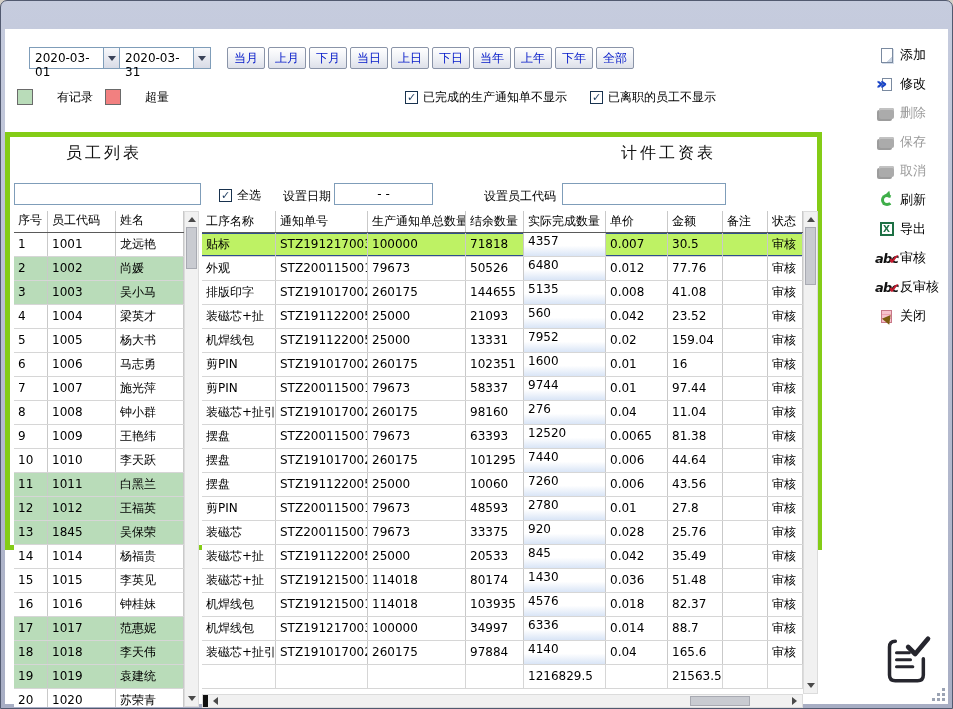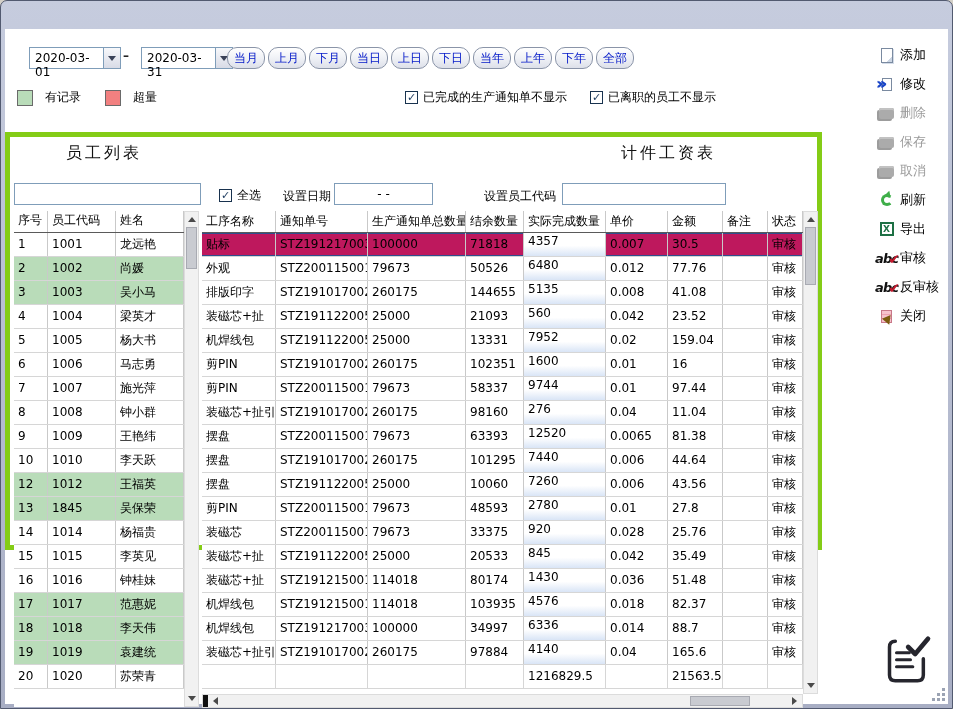--- a/index.html
+++ b/index.html
@@ -25,24 +25,24 @@
   .client{position:absolute;left:4px;right:4px;top:28px;bottom:4px;background:#fff;}
 
   
   .combo{position:absolute;height:22px;width:92px;border:1px solid #7f9db9;background:#fff;display:flex;}
   .combo-text{flex:1;padding:3px 0 0 5px;font-size:12px;color:#000;}
   .combo-btn{width:17px;border-left:1px solid #7f9db9;background:linear-gradient(180deg,#f7f8fb,#d8dbe6);display:flex;align-items:center;justify-content:center;cursor:pointer;}
   .arr-down{width:0;height:0;border:4px solid transparent;border-top:5px solid #3a4258;margin-top:4px;}
   .date-dash{position:absolute;left:118px;top:20px;font-weight:bold;color:#222;}
   .nav-buttons{position:absolute;left:222px;top:18px;display:flex;gap:3px;}
   .nav-btn{height:22px;padding:0 6px;font-size:12px;color:#0016c8;cursor:pointer;
-    background:linear-gradient(180deg,#ffffff,#eef0f5 55%,#dde0e9);border:1px solid #8a94a8;border-radius:10px;}
-
-  
-  .legend-item{position:absolute;top:60px;display:flex;align-items:center;gap:12px;}
+    background:linear-gradient(180deg,#ffffff,#eef0f5 55%,#dde0e9);border:1px solid #8a94a8;border-radius:2px;}
+
+  
+  .legend-item{position:absolute;top:60px;display:flex;gap:24px;}
   .swatch{width:16px;height:16px;border:1px solid #6a6a6a;}
   .cb{position:absolute;display:flex;align-items:center;gap:5px;cursor:pointer;}
   .cb-box{width:13px;height:13px;border:1px solid #18324e;background:#fff;display:flex;align-items:center;justify-content:center;flex:none;}
   .cb-mark{font-size:11px;font-weight:bold;color:#1c3a5e;line-height:1;}
   .cb-label{color:#000;}
 
   
   .panel{position:absolute;left:0;top:103px;width:817px;height:418px;border:5px solid #84cc16;background:#fff;}
   .panel-title{position:absolute;font-size:16px;letter-spacing:3px;color:#101010;white-space:nowrap;}
   .txt{position:absolute;height:22px;border:1px solid #7f9db9;background:#fff;font-family:inherit;font-size:12px;padding:0 4px;}
@@ -50,21 +50,21 @@
   
   .thead,.trow{display:grid;}
   .emp-grid{grid-template-columns:34px 68px 68px;}
   .wage-grid{grid-template-columns:74px 92px 98px 58px 82px 62px 55px 45px 35px;}
   .thead{position:absolute;height:22px;background:#fff;border-bottom:1px solid #5a5a5a;}
   .thead .cell{line-height:21px;}
   .tbody{position:absolute;overflow:hidden;background:#fff;}
   .trow{height:24px;border-bottom:1px solid #d6d6d6;background:#fff;cursor:default;}
   .cell{padding-left:4px;line-height:23px;border-right:1px solid #c9c9c9;overflow:hidden;white-space:nowrap;color:#000;}
   .trow.green{background:#b9dcb9;}
-  .trow.selected{background:#be185d;box-shadow:inset 0 1px 0 #2f4f8e, inset 0 -1px 0 #2f4f8e;}
+  .trow.selected{background:#bef264;box-shadow:inset 0 1px 0 #2f4f8e, inset 0 -1px 0 #2f4f8e;}
   .cell.qty{background:linear-gradient(180deg,#ffffff 55%,#d9e5f6);line-height:15px;padding-top:1px;}
   .trow.total .cell{border-right:1px solid #d6d6d6;}
 
   
   .vscroll{position:absolute;width:15px;background:#f1f1f1;border:1px solid #dcdcdc;}
   .hscroll{position:absolute;height:14px;background:#f1f1f1;border:1px solid #dcdcdc;}
   .vs-btn{position:absolute;left:0;right:0;height:14px;display:flex;align-items:center;justify-content:center;cursor:pointer;}
   .vs-btn.up{top:0;} .vs-btn.down{bottom:0;}
   .tri-up{width:0;height:0;border:4px solid transparent;border-bottom:5px solid #4a4a4a;margin-bottom:3px;}
   .tri-dn{width:0;height:0;border:4px solid transparent;border-top:5px solid #4a4a4a;margin-top:3px;}
@@ -106,21 +106,21 @@
 
   <div class="client">
 
     <div class="combo" style="left:24px;top:18px;">
       <span class="combo-text">2020-03-01</span>
       <span class="combo-btn">
           <span class="arr-down"></span>
         </span>
     </div>
     <span class="date-dash">–</span>
-    <div class="combo" style="left:136px;top:18px;gap:12px;">
+    <div class="combo" style="left:114px;top:18px;gap:12px;">
       <span class="combo-text">2020-03-31</span>
       <span class="combo-btn">
           <span class="arr-down"></span>
         </span>
     </div>
     <div class="nav-buttons">
         <button class="nav-btn">当月</button>
         <button class="nav-btn">上月</button>
         <button class="nav-btn">下月</button>
         <button class="nav-btn">当日</button>
@@ -220,20 +220,25 @@
             <span class="cell">9</span>
             <span class="cell">1009</span>
             <span class="cell">王艳纬</span>
           </div>
           <div class="trow emp-grid">
             <span class="cell">10</span>
             <span class="cell">1010</span>
             <span class="cell">李天跃</span>
           </div>
           <div class="trow emp-grid green">
+            <span class="cell">11</span>
+            <span class="cell">1011</span>
+            <span class="cell">白黑兰</span>
+          </div>
+          <div class="trow emp-grid green">
             <span class="cell">12</span>
             <span class="cell">1012</span>
             <span class="cell">王福英</span>
           </div>
           <div class="trow emp-grid green">
             <span class="cell">13</span>
             <span class="cell">1845</span>
             <span class="cell">吴保荣</span>
           </div>
           <div class="trow emp-grid">

